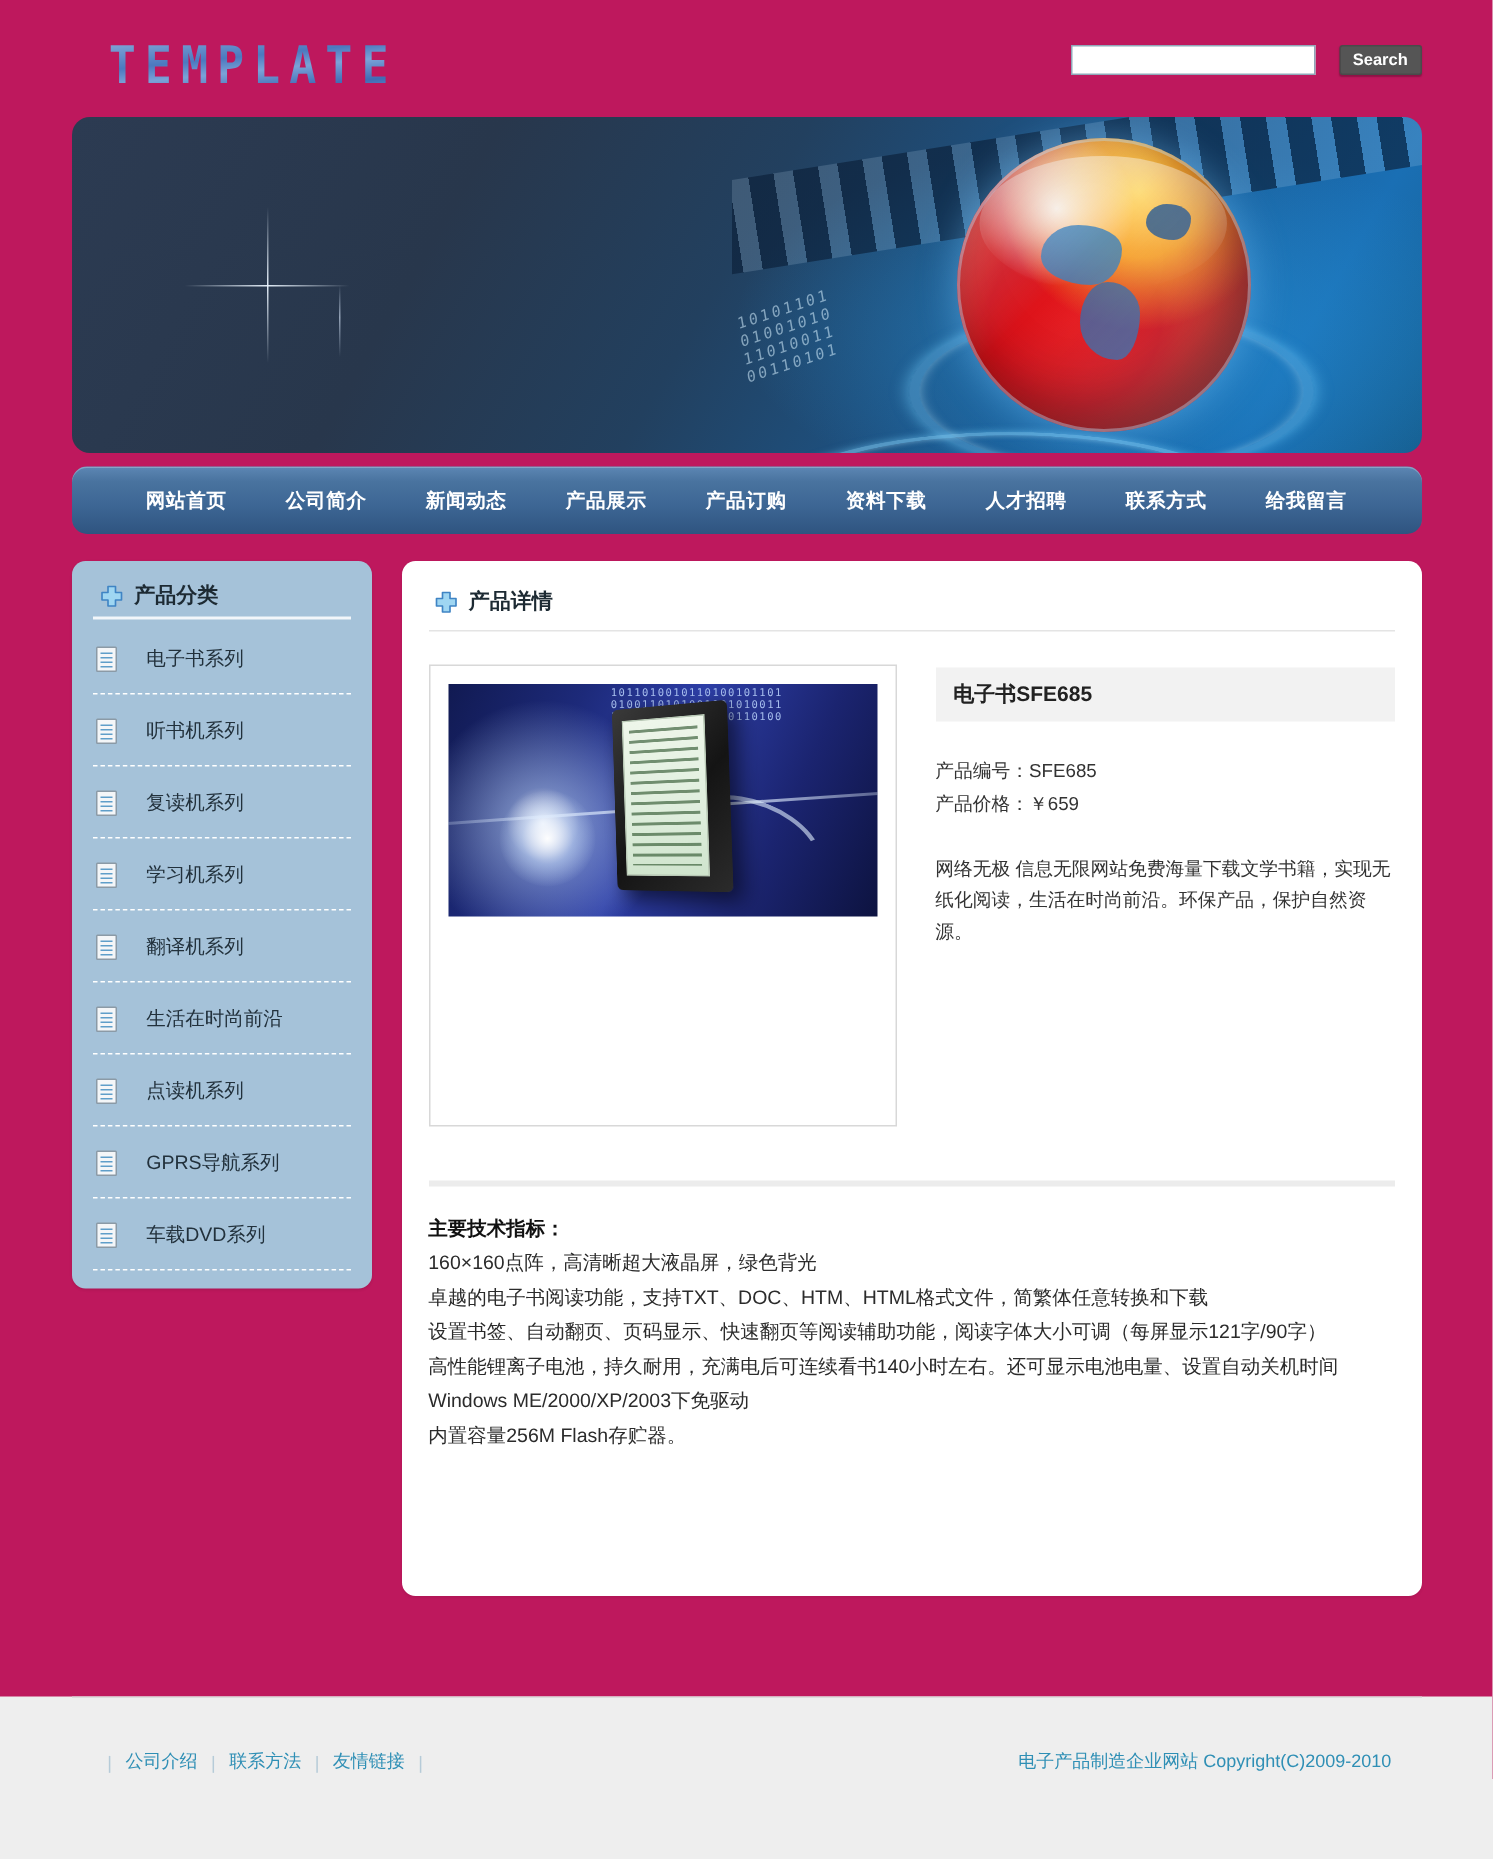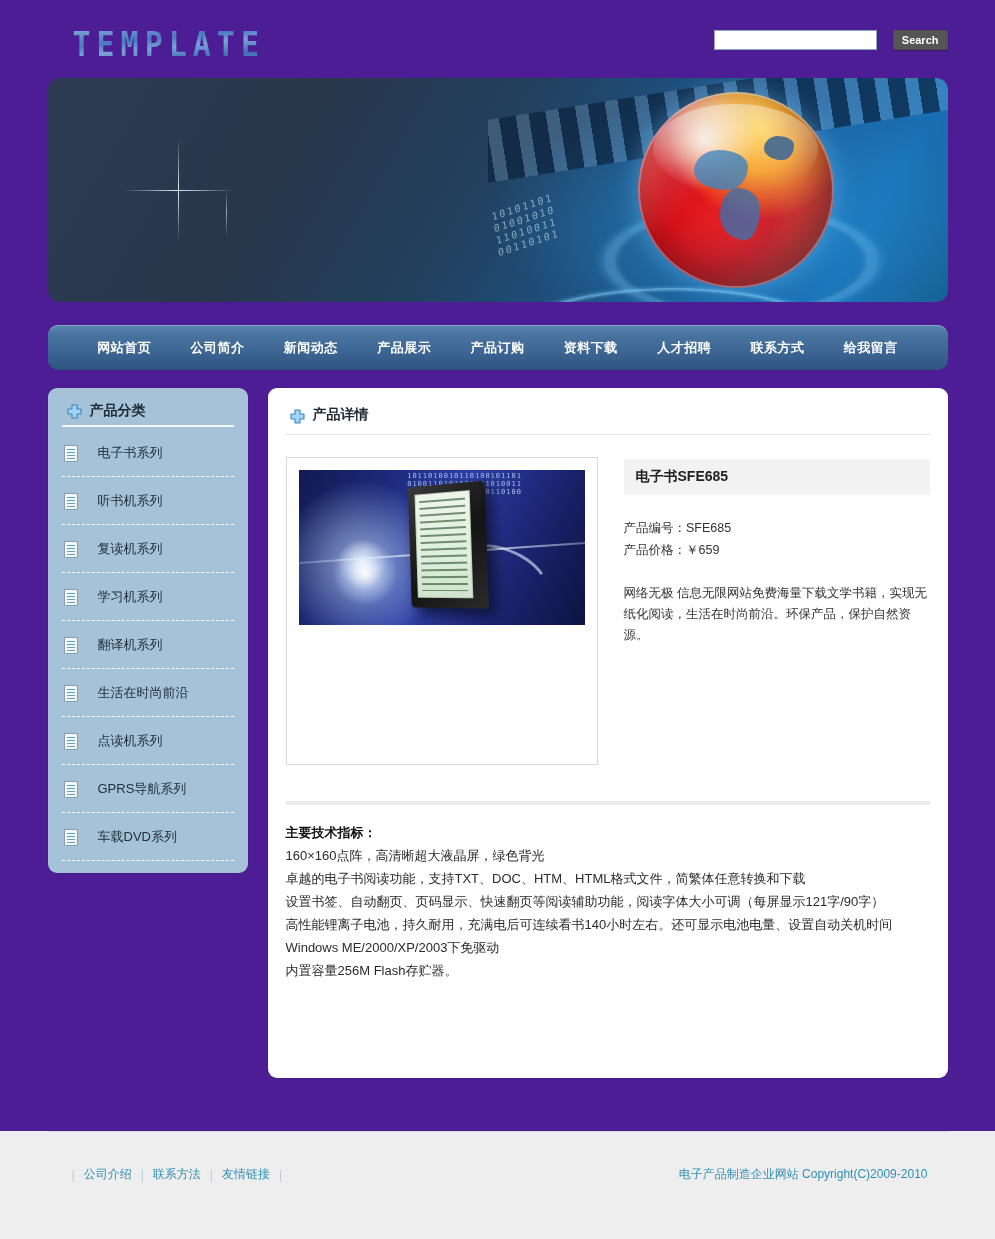--- a/index.html
+++ b/index.html
@@ -7,21 +7,21 @@
   html, body {
     margin: 0; padding: 0;
     width: 995px; height: 1239px;
     background: #eeeeee;
     font-family: "Liberation Sans", "DejaVu Sans", sans-serif;
     -webkit-font-smoothing: antialiased;
   }
   .page {
     position: relative;
     width: 995px; height: 1239px;
-    background: #4c1d95;
+    background: #be185d;
     overflow: hidden;
   }
   .wrap { width: 900px; margin: 0 auto; position: relative; }
 
   
   .header {
     height: 78px;
     position: relative;
   }
   .logo {
@@ -177,21 +177,21 @@
     line-height: 12px;
     letter-spacing: 2px;
     transform: rotate(-18deg) skewX(-8deg);
     overflow: hidden;
     white-space: pre;
   }
 
   
   .nav {
     width: 900px; height: 45px;
-    margin: 23px auto 0;
+    margin: 9px auto 0;
     border-radius: 10px;
     background: linear-gradient(180deg, #5d87b4 0%, #49739f 22%, #3d6694 58%, #2f5480 100%);
     display: flex;
     align-items: center;
     justify-content: space-around;
     padding: 0 30px;
     box-shadow: inset 0 1px 0 rgba(255,255,255,.25);
   }
   .nav a {
     color: #ffffff;
@@ -285,21 +285,21 @@
   .main {
     flex: 1;
     background: #ffffff;
     border-radius: 9px;
     padding: 14px 18px 22px;
     min-height: 690px;
     box-shadow: 0 1px 2px rgba(0,0,0,.08);
   }
   .main-head {
     display: flex;
-    align-items: flex-end;
+    align-items: center;
     gap: 8px;
     padding: 4px 0 10px 4px;
     border-bottom: 1px solid #e4e4e4;
   }
   .main-head-title {
     font-size: 14px;
     font-weight: bold;
     color: #1d2a33;
   }
 

